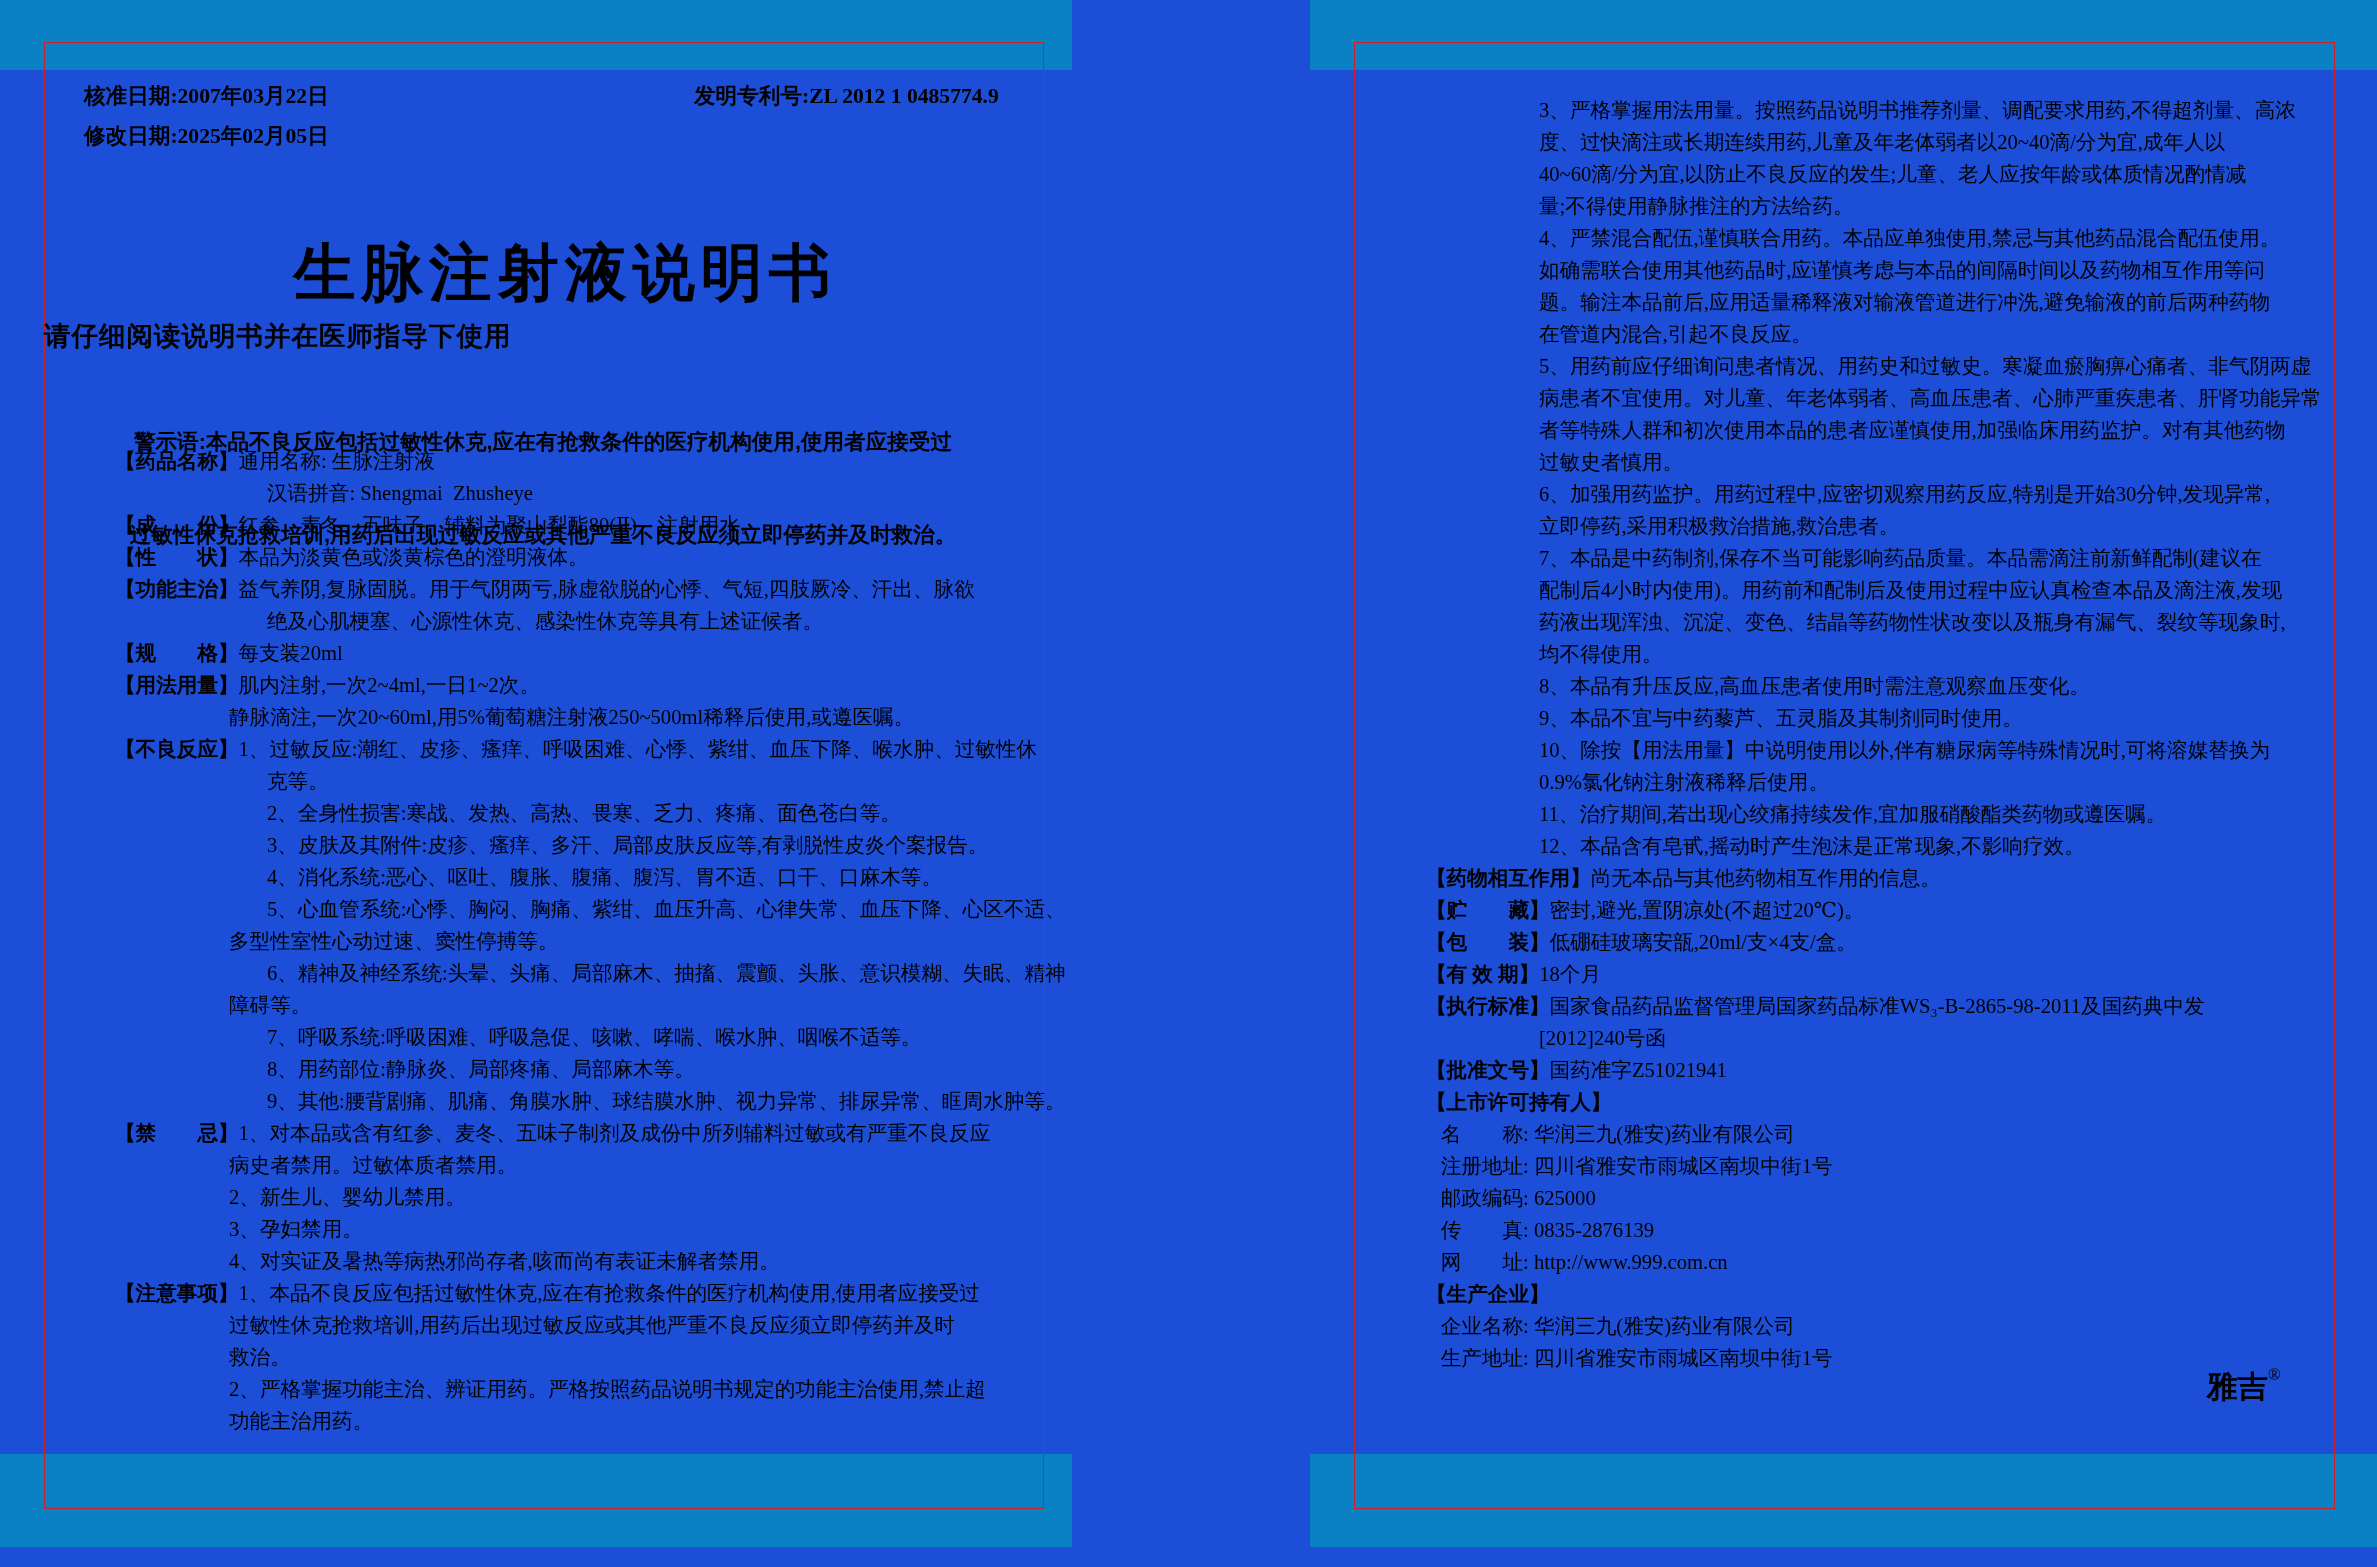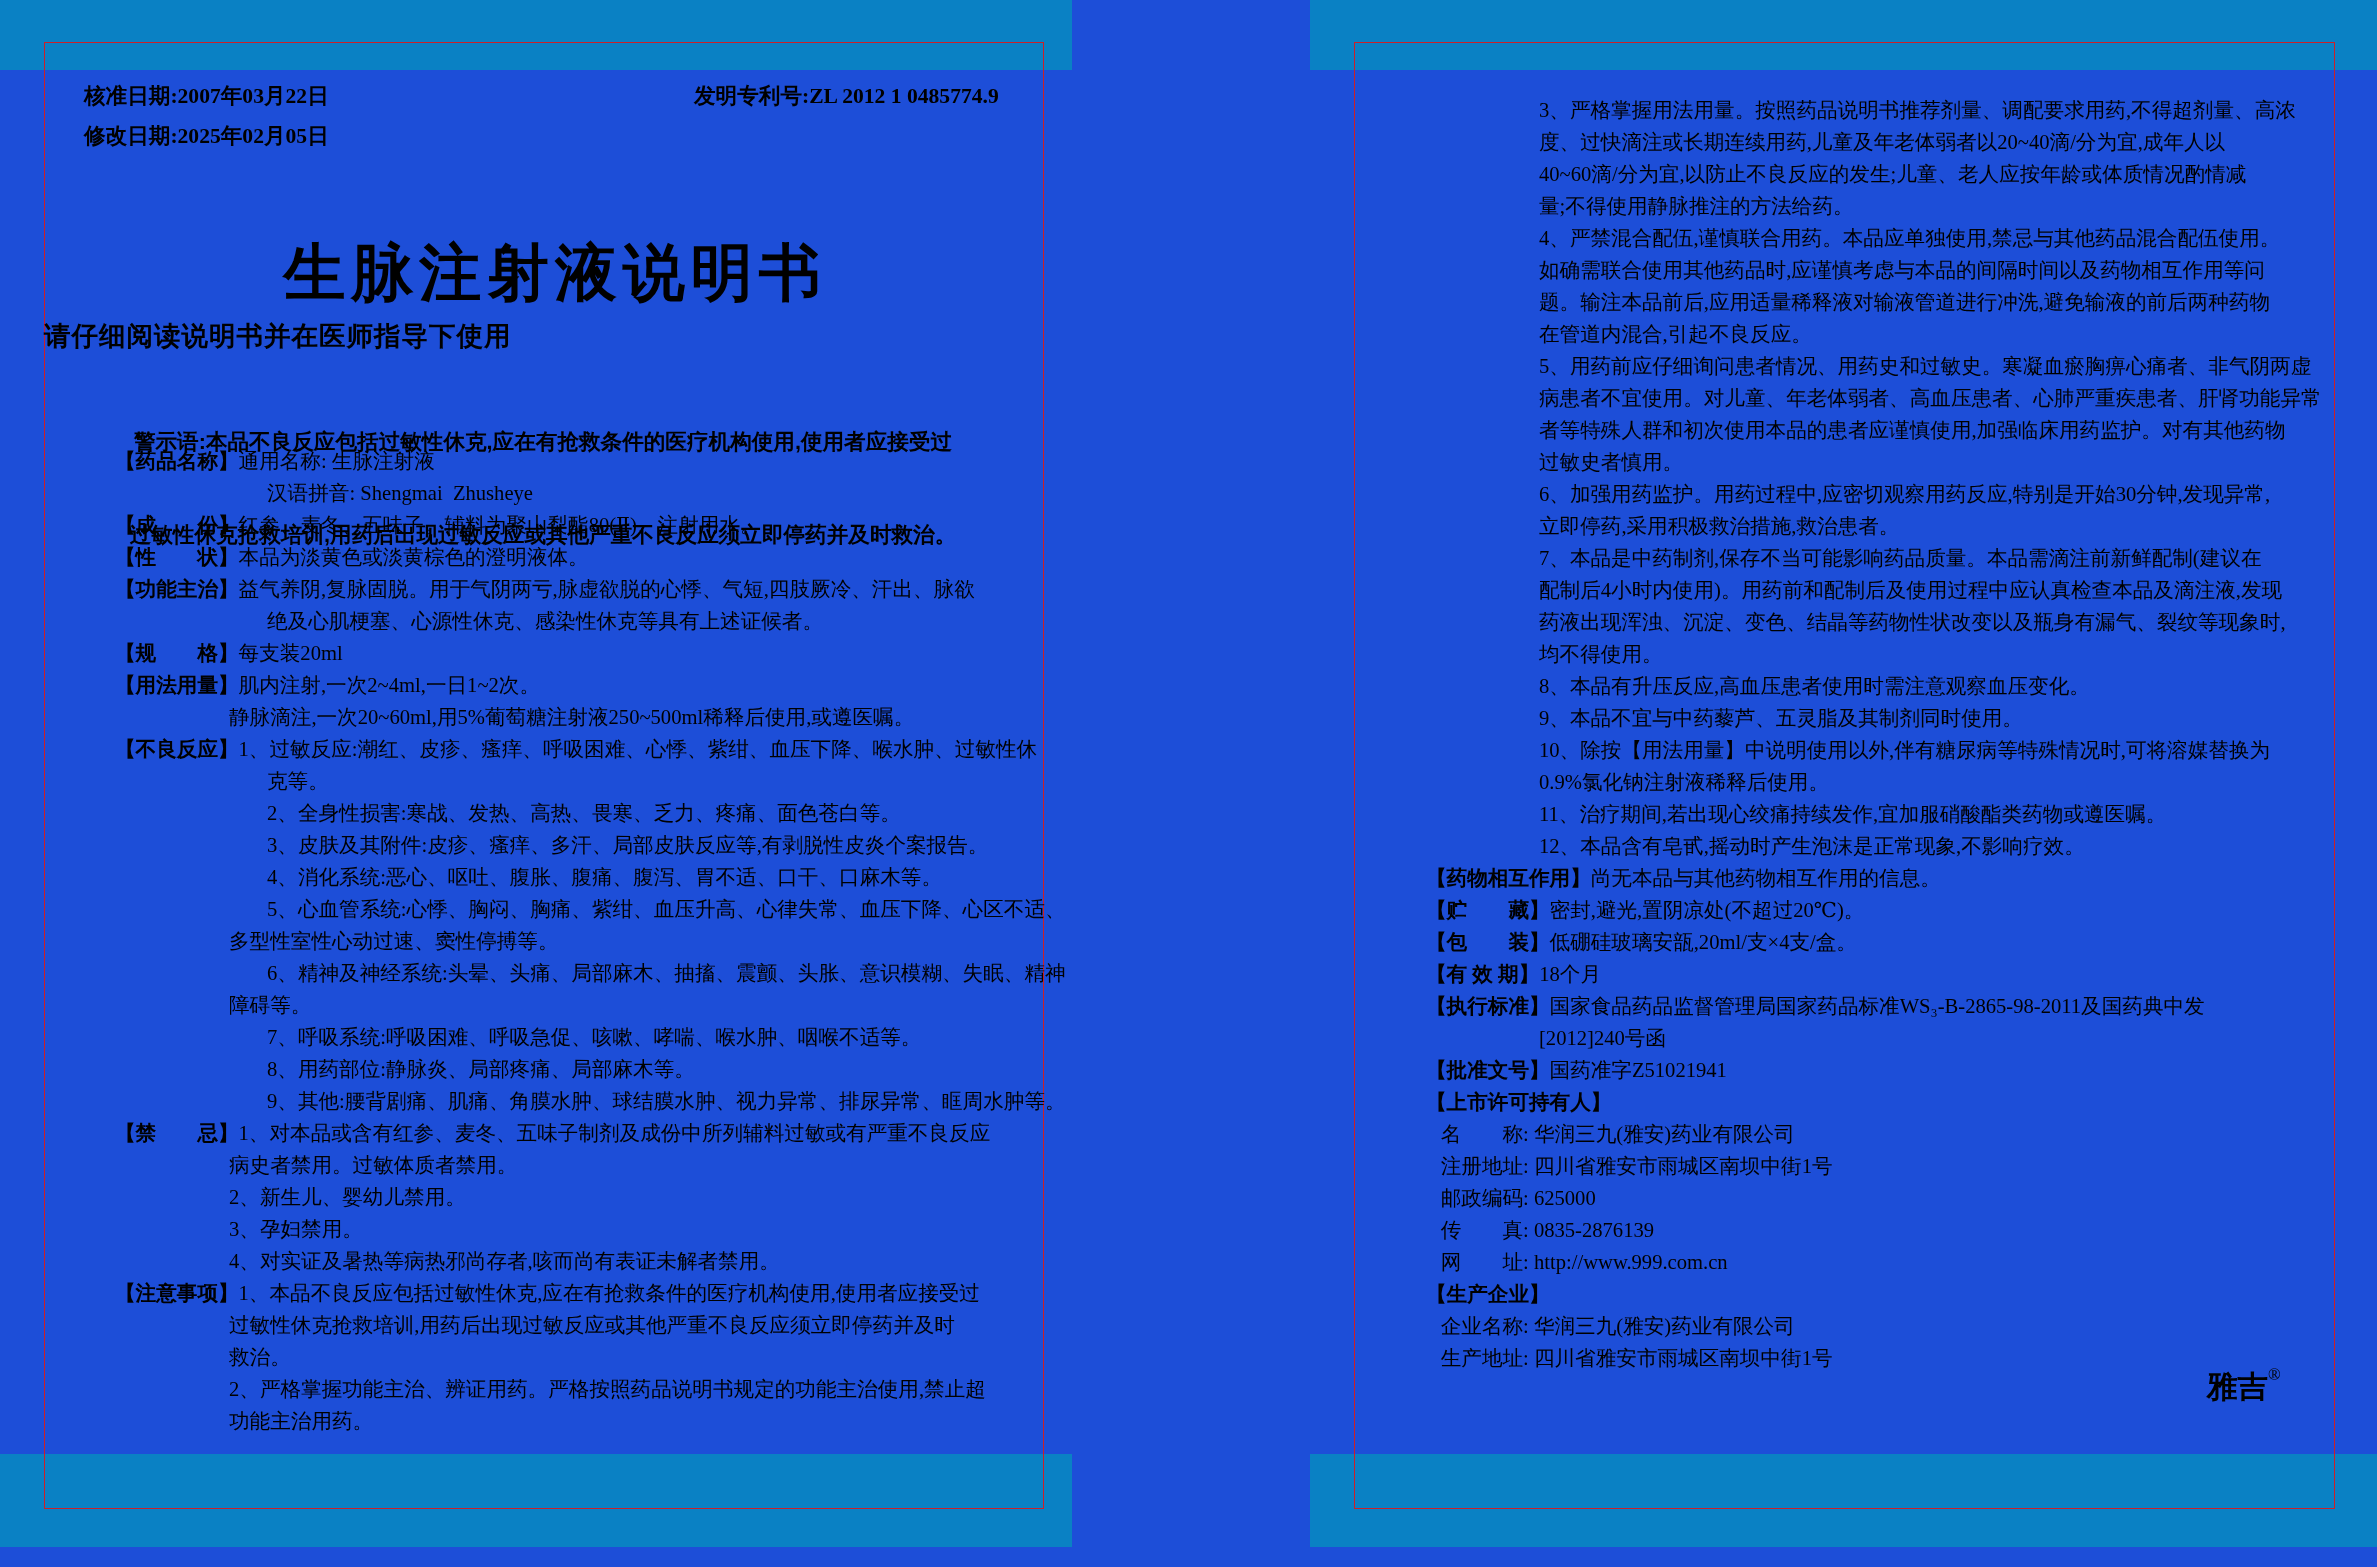--- a/index.html
+++ b/index.html
@@ -24,21 +24,21 @@
   .frame.left{left:44px;top:42px;width:998px;height:1465px;}
   .frame.right{left:1354px;top:42px;width:979px;height:1465px;}
 
   .hdr{position:absolute;font-size:21.6px;font-weight:bold;line-height:25.6px;white-space:pre;}
   .hdr.approval{left:84px;top:84px;}
   .hdr.revision{left:84px;top:124px;}
   .hdr.patent{left:694px;top:84px;text-align:right;}
 
   .title{
     position:absolute;left:44px;top:236px;width:1022px;text-align:center;
-    font-size:62px;font-weight:bold;letter-spacing:5.9px;line-height:74px;white-space:pre;
+    font-size:62px;font-weight:bold;letter-spacing:5.9px;line-height:74px;white-space:pre;padding-left:10px;
   }
   .subtitle{
     position:absolute;left:44px;top:321px;width:998px;text-align:left;
     font-family:"Liberation Sans","DejaVu Sans",sans-serif;
     font-size:26.5px;font-weight:bold;letter-spacing:1px;line-height:31px;white-space:pre;
   }
   .warning{
     position:absolute;left:44px;top:364px;width:998px;text-align:center;
     font-family:"Liberation Sans","DejaVu Sans",sans-serif;
     font-size:21.6px;font-weight:bold;line-height:31px;white-space:pre;

